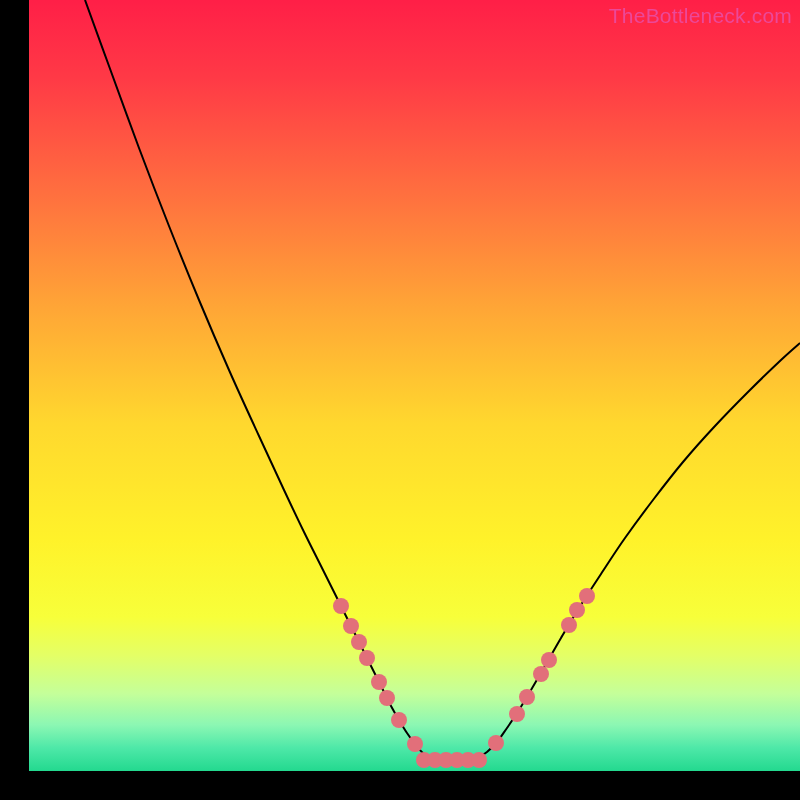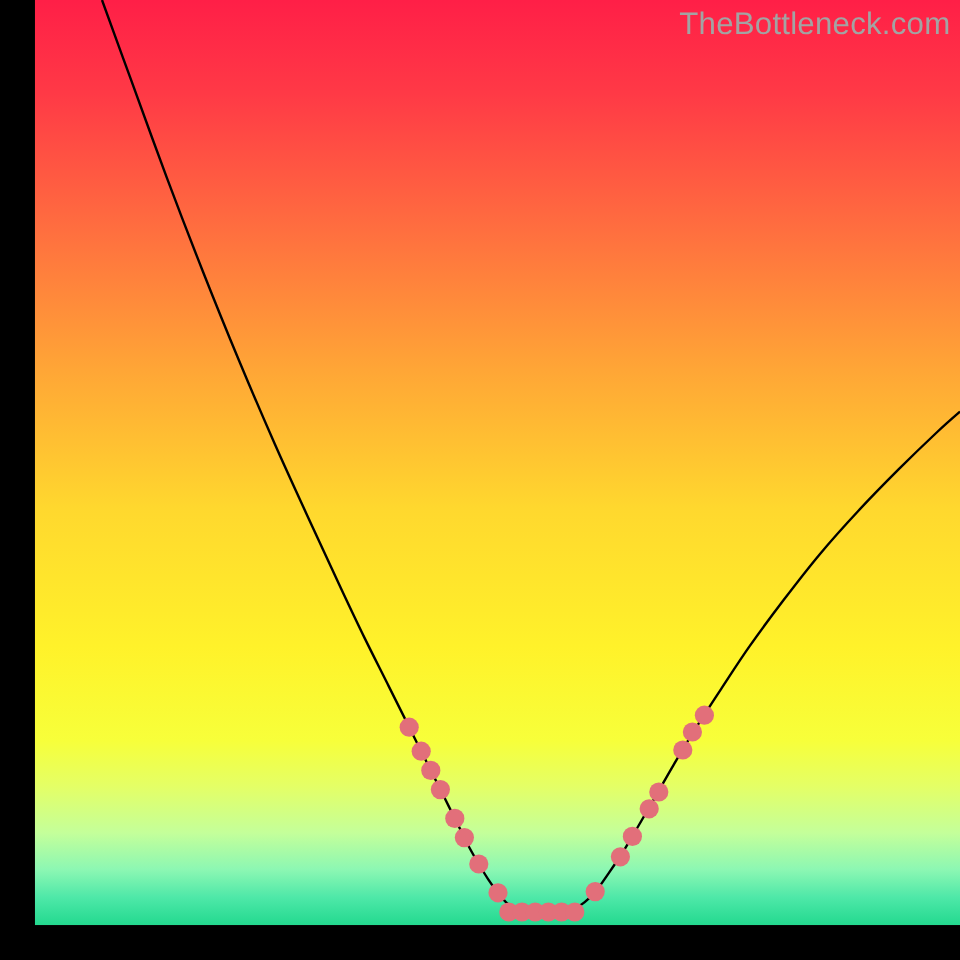--- a/index.html
+++ b/index.html
@@ -23,22 +23,22 @@
     position: absolute;
     left: 0;
     top: 0;
     width: 771px;
     height: 771px;
   }
   .watermark {
     position: absolute;
     top: 4px;
     right: 8px;
-    color: #a3a3a3;
-    font-size: 26px;
+    color: #ec4899;
+    font-size: 21px;
     font-weight: 500;
     letter-spacing: 0.2px;
   }
   svg {
     display: block;
   }
 </style>
 </head>
 <body>
 

